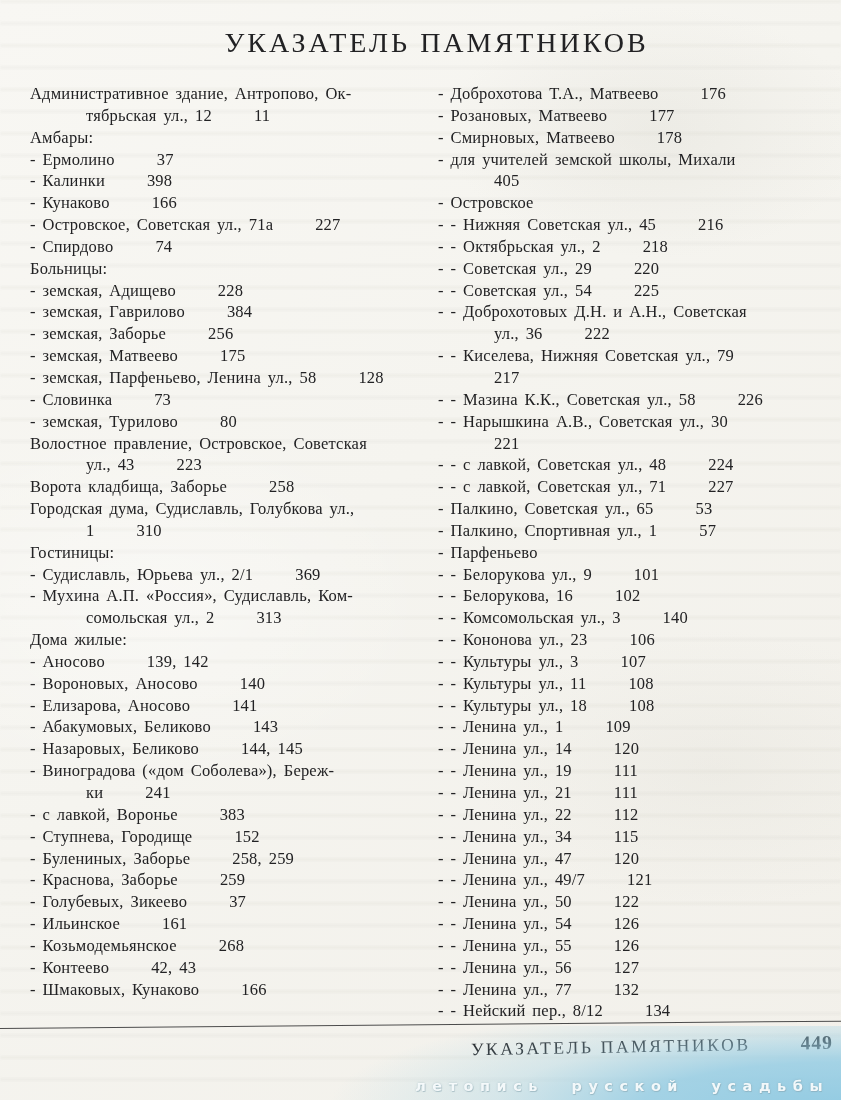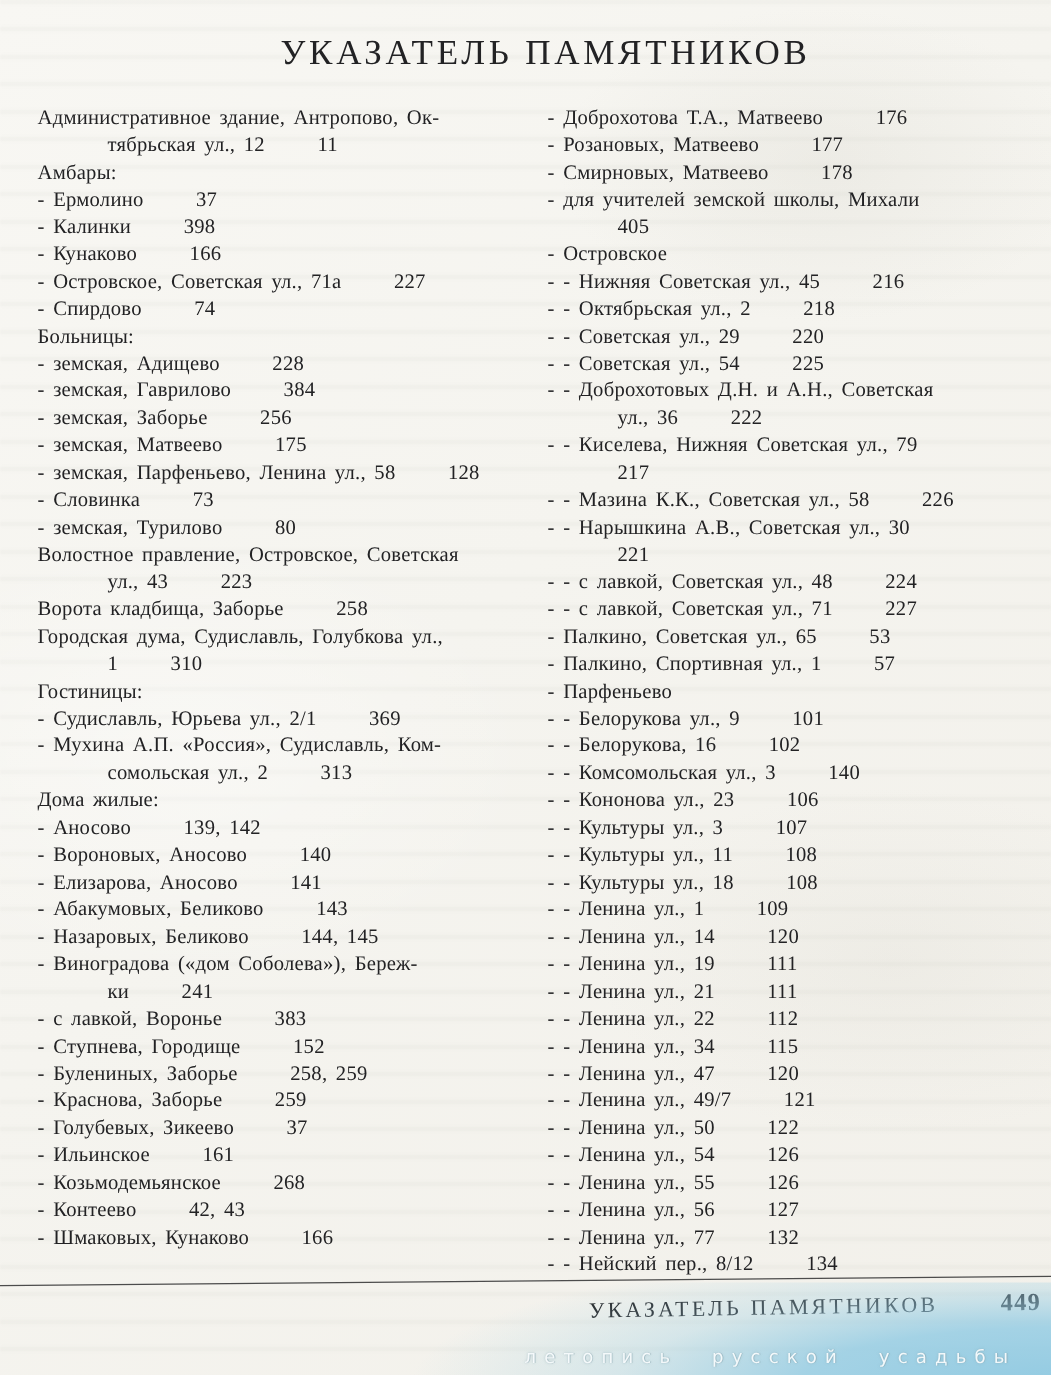--- a/index.html
+++ b/index.html
@@ -51,23 +51,23 @@
     transform:rotate(-1deg);
   }
   .footline .ftitle{font-size:17.5px;letter-spacing:2.6px;}
   .footline .fnum{font-size:19.5px;font-weight:bold;letter-spacing:1px;}
   .band{
     position:absolute;left:0;right:0;bottom:0;height:74px;pointer-events:none;
     background:radial-gradient(ellipse 520px 110px at 101% 108%,
       #93cbe2 0%, rgba(150,205,228,0.85) 40%, rgba(158,209,229,0.35) 68%, transparent 100%);
   }
   .watermark{
-    position:absolute;bottom:6px;right:28px;
+    position:absolute;bottom:6px;right:12px;
     font-family:"DejaVu Sans","Liberation Sans",sans-serif;
-    font-weight:normal;font-size:14.5px;
+    font-weight:bold;font-size:14.5px;
     letter-spacing:6.5px;word-spacing:16px;white-space:nowrap;
     color:rgba(250,253,254,0.93);
     text-shadow:0 0 2px rgba(125,158,170,0.55), 0.7px 0.7px 0 rgba(135,165,176,0.45);
   }
 </style>
 </head>
 <body>
 
 <div class="page">
   <div class="ghost"></div>

